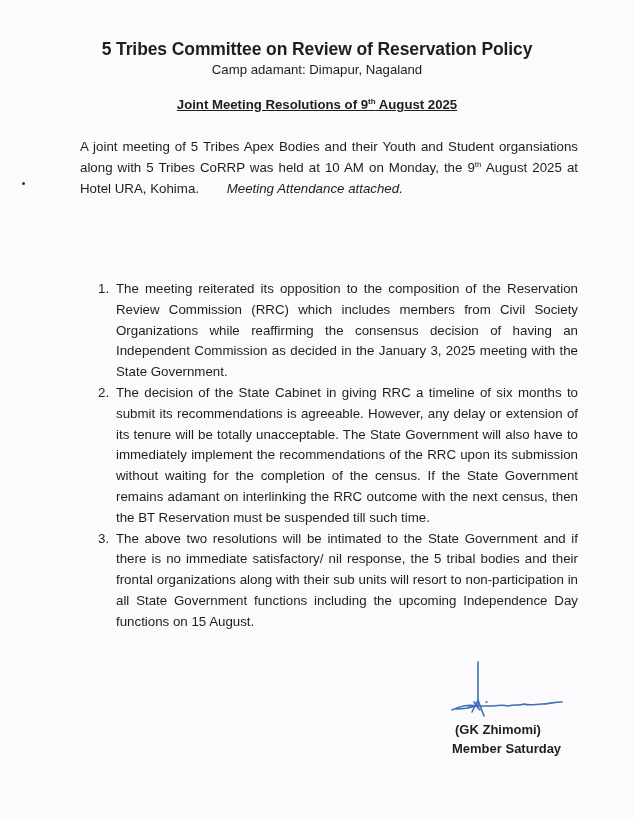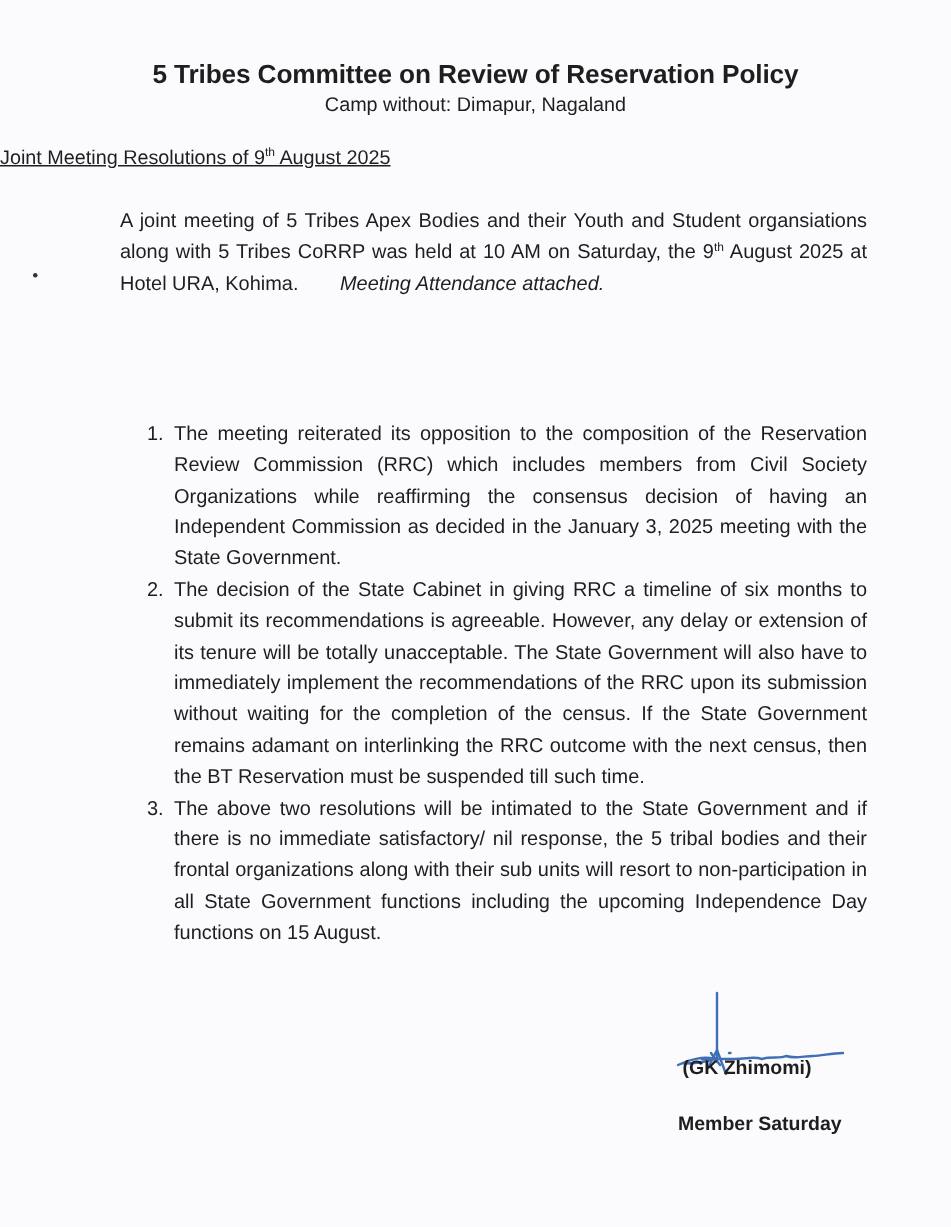--- a/index.html
+++ b/index.html
@@ -14,59 +14,59 @@
     .title {
       position: absolute; left: 0; width: 634px; top: 39px;
       text-align: center; font-weight: bold; font-size: 17.5px; letter-spacing: -0.1px;
     }
     .subtitle {
       position: absolute; left: 0; width: 634px; top: 62px;
       text-align: center; font-size: 13.2px;
     }
     .heading {
       position: absolute; left: 0; width: 634px; top: 97px;
-      font-weight: normal; font-size: 13.2px;
+      text-align: center; font-weight: bold; font-size: 13.2px;
     }
     .heading span.u { text-decoration: underline; }
     sup { font-size: 8px; vertical-align: 5px; line-height: 0; }
     .para {
       position: absolute; left: 80px; width: 498px;
       font-size: 13.3px; line-height: 20.8px; text-align: justify;
     }
     .p1 { top: 137px; }
     .p2 { top: 217px; }
     .list {
       position: absolute; left: 98px; width: 480px; top: 279px;
       font-size: 13.3px; line-height: 20.8px; margin: 0; padding: 0; list-style: none;
     }
     .list li { position: relative; padding-left: 18px; text-align: justify; }
     .list .num { position: absolute; left: 0; top: 0; }
     em { font-style: italic; margin-left: 24px; }
     .dot { position: absolute; left: 22px; top: 182px; width: 3px; height: 3px; background: #333; border-radius: 50%; }
     .signature { position: absolute; left: 450px; top: 660px; width: 120px; height: 60px; }
     .sig-name {
-      position: absolute; left: 455px; top: 704px;
+      position: absolute; left: 455px; top: 722px;
       font-size: 13px; font-weight: bold;
     }
     .sig-role {
       position: absolute; left: 452px; top: 741px;
       font-size: 13px; font-weight: bold;
     }
   </style>
 </head>
 <body>
 
 <div class="page">
   <div class="dot"></div>
 
   <div class="title">5 Tribes Committee on Review of Reservation Policy</div>
-  <div class="subtitle">Camp without: Dimapur, Nagaland</div>
+  <div class="subtitle">Camp adamant: Dimapur, Nagaland</div>
   <div class="heading"><span class="u"><span>Joint Meeting Resolutions of 9</span><sup>th</sup><span> August 2025</span></span></div>
 
-  <div class="para p1"><span>A joint meeting of 5 Tribes Apex Bodies and their Youth and Student organsiations along with 5 Tribes CoRRP was held at 10 AM on Saturday, the 9</span><sup>th</sup><span> August 2025 at Hotel URA, Kohima. </span><em>Meeting Attendance attached.</em></div>
+  <div class="para p1"><span>A joint meeting of 5 Tribes Apex Bodies and their Youth and Student organsiations along with 5 Tribes CoRRP was held at 10 AM on Monday, the 9</span><sup>th</sup><span> August 2025 at Hotel URA, Kohima. </span><em>Meeting Attendance attached.</em></div>
 
 
   <ol class="list">
     <li><span class="num">1.</span><span>The meeting reiterated its opposition to the composition of the Reservation Review Commission (RRC) which includes members from Civil Society Organizations while reaffirming the consensus decision of having an Independent Commission as decided in the January 3, 2025 meeting with the State Government.</span></li>
     <li><span class="num">2.</span><span>The decision of the State Cabinet in giving RRC a timeline of six months to submit its recommendations is agreeable. However, any delay or extension of its tenure will be totally unacceptable. The State Government will also have to immediately implement the recommendations of the RRC upon its submission without waiting for the completion of the census. If the State Government remains adamant on interlinking the RRC outcome with the next census, then the BT Reservation must be suspended till such time.</span></li>
     <li><span class="num">3.</span><span>The above two resolutions will be intimated to the State Government and if there is no immediate satisfactory/ nil response, the 5 tribal bodies and their frontal organizations along with their sub units will resort to non-participation in all State Government functions including the upcoming Independence Day functions on 15 August.</span></li>
   </ol>
 
   <svg class="signature" viewBox="0 0 120 60" xmlns="http://www.w3.org/2000/svg">
     <g fill="none" stroke="#3f6fb5" stroke-width="1.6" stroke-linecap="round" stroke-linejoin="round">

